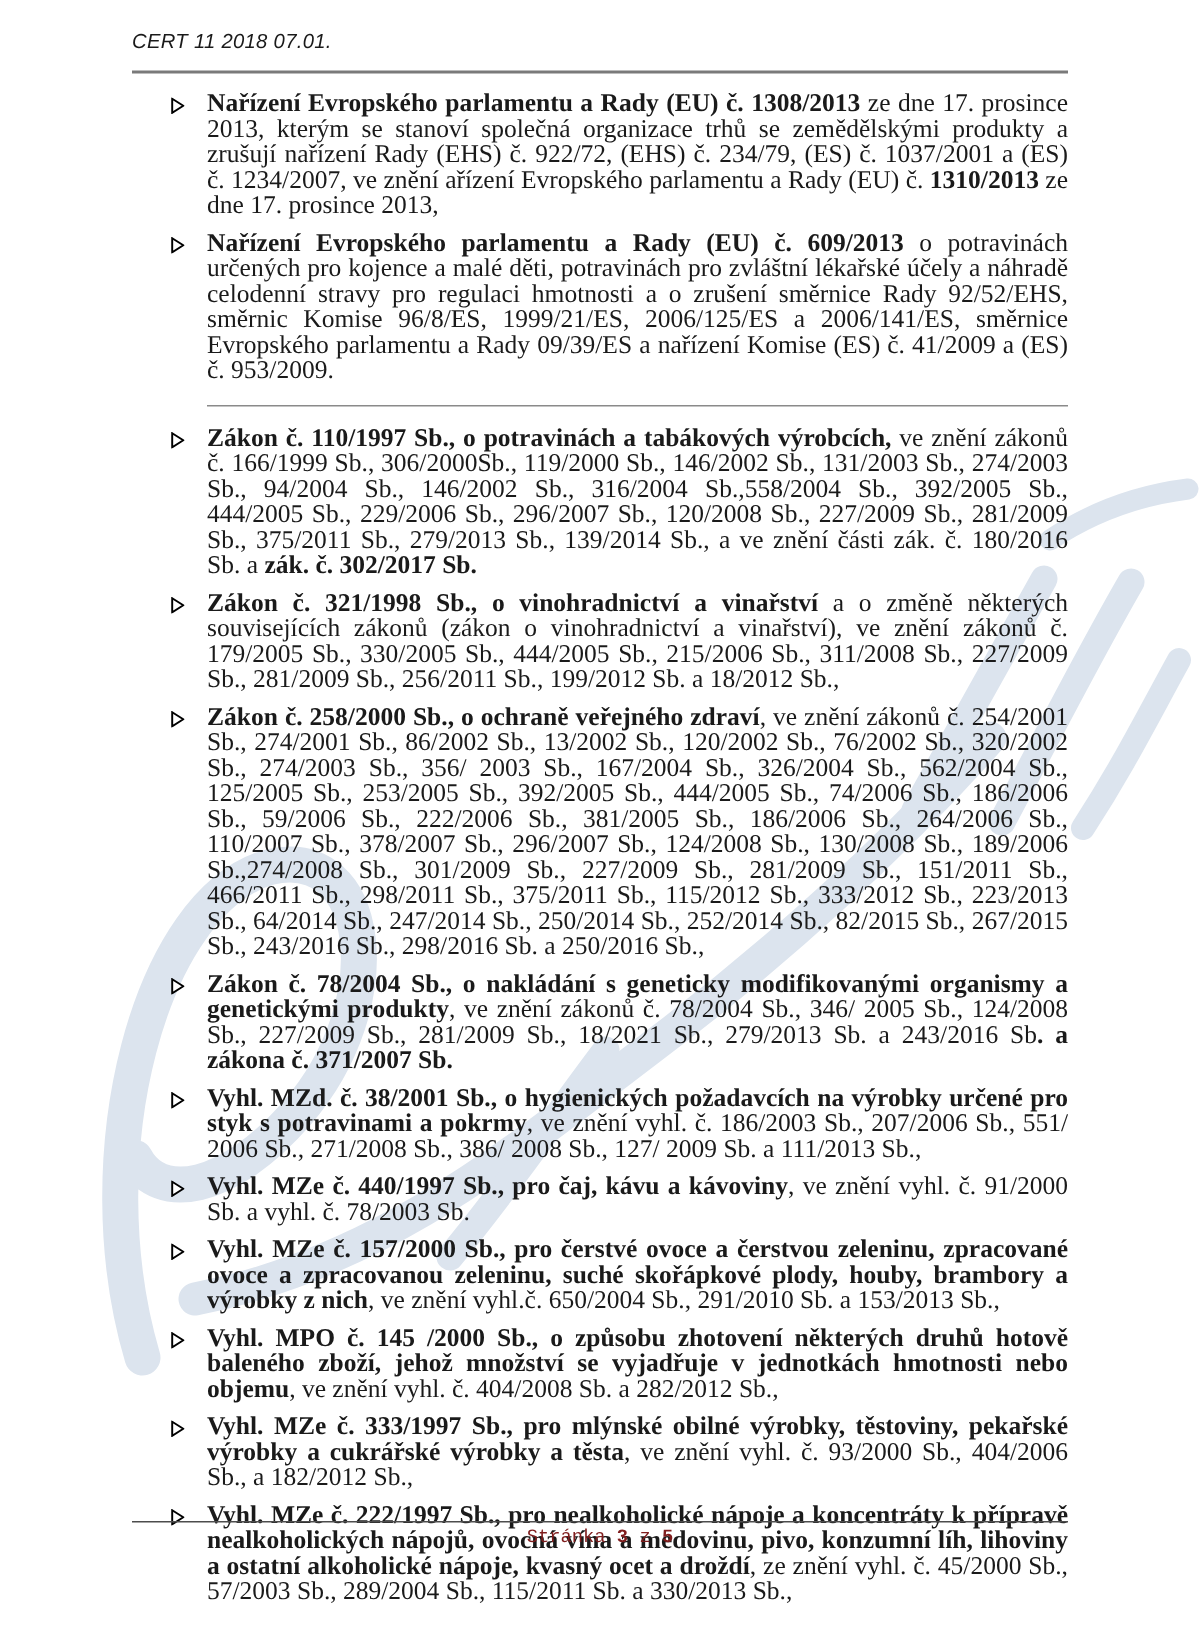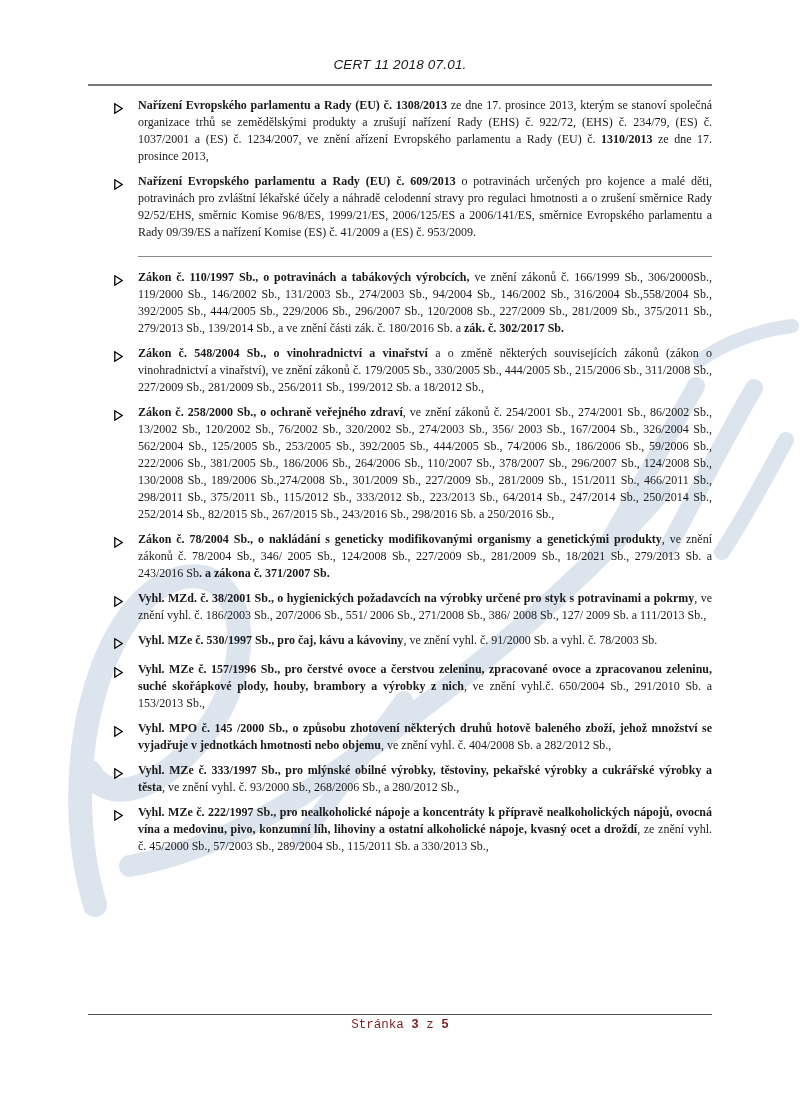--- a/index.html
+++ b/index.html
@@ -16,22 +16,22 @@
   .watermark {
     position: absolute; left: 0; top: 0; width: 800px; height: 1100px;
     z-index: 0; pointer-events: none;
   }
 
   .content {
     position: absolute; left: 88px; top: 0; width: 624px; z-index: 1;
   }
 
   .header {
-    padding-top: 57px;
-    text-align: center;
+    padding-top: 20px;
+    text-align: left;
     font-family: "Liberation Sans", sans-serif;
     font-style: italic;
     font-size: 13.5px;
     letter-spacing: 0.2px;
   }
 
   .rule-top  { border: none; border-top: 2.2px solid #7a7a7a; margin: 12px 0 0 0; }
   .rule-mid  { border: none; border-top: 1.8px solid #8a8a8a; margin: 15px 0 12px 50px; }
 
   .group { margin-top: 11px; }
@@ -39,21 +39,21 @@
   .li { display: flex; margin-bottom: 8px; }
   .li .bullet {
     flex: 0 0 50px;
     box-sizing: border-box;
     padding-left: 26px;
     padding-top: 3px;
   }
   .li .txt {
     flex: 1;
     text-align: justify;
-    font-size: 12px;
+    font-size: 17px;
     line-height: 17px;
   }
   .li .txt b { font-weight: bold; }
 
   .footer {
     position: absolute; left: 88px; width: 624px; top: 1014px; z-index: 1;
   }
   .rule-bottom { border: none; border-top: 1.4px solid #4d4d4d; margin: 0 0 3px 0; }
   .pagenum {
     text-align: center;
@@ -109,21 +109,21 @@
         <div class="li">
           <span class="bullet"><svg width="9" height="11" viewBox="0 0 9 11">
               <path d="M0.8 0.8 L8.2 5.5 L0.8 10.2 Z" fill="#ffffff" stroke="#000000" stroke-width="1.3"></path>
             </svg></span>
           <div class="txt"><b>Zákon č. 110/1997 Sb., o potravinách a tabákových výrobcích,</b><span> ve znění zákonů č. 166/1999 Sb., 306/2000Sb., 119/2000 Sb., 146/2002 Sb., 131/2003 Sb., 274/2003 Sb., 94/2004 Sb., 146/2002 Sb., 316/2004 Sb.,558/2004 Sb., 392/2005 Sb., 444/2005 Sb., 229/2006 Sb., 296/2007 Sb., 120/2008 Sb., 227/2009 Sb., 281/2009 Sb., 375/2011 Sb., 279/2013 Sb., 139/2014 Sb., a ve znění části zák. č. 180/2016 Sb. a </span><b>zák. č. 302/2017 Sb.</b></div>
         </div>
         <div class="li">
           <span class="bullet"><svg width="9" height="11" viewBox="0 0 9 11">
               <path d="M0.8 0.8 L8.2 5.5 L0.8 10.2 Z" fill="#ffffff" stroke="#000000" stroke-width="1.3"></path>
             </svg></span>
-          <div class="txt"><b>Zákon č. 548/2004 Sb., o vinohradnictví a vinařství</b><span> a o změně některých souvisejících zákonů (zákon o vinohradnictví a vinařství), ve znění zákonů č. 179/2005 Sb., 330/2005 Sb., 444/2005 Sb., 215/2006 Sb., 311/2008 Sb., 227/2009 Sb., 281/2009 Sb., 256/2011 Sb., 199/2012 Sb. a 18/2012 Sb.,</span></div>
+          <div class="txt"><b>Zákon č. 321/1998 Sb., o vinohradnictví a vinařství</b><span> a o změně některých souvisejících zákonů (zákon o vinohradnictví a vinařství), ve znění zákonů č. 179/2005 Sb., 330/2005 Sb., 444/2005 Sb., 215/2006 Sb., 311/2008 Sb., 227/2009 Sb., 281/2009 Sb., 256/2011 Sb., 199/2012 Sb. a 18/2012 Sb.,</span></div>
         </div>
         <div class="li">
           <span class="bullet"><svg width="9" height="11" viewBox="0 0 9 11">
               <path d="M0.8 0.8 L8.2 5.5 L0.8 10.2 Z" fill="#ffffff" stroke="#000000" stroke-width="1.3"></path>
             </svg></span>
           <div class="txt"><b>Zákon č. 258/2000 Sb., o ochraně veřejného zdraví</b><span>, ve znění zákonů č. 254/2001 Sb., 274/2001 Sb., 86/2002 Sb., 13/2002 Sb., 120/2002 Sb., 76/2002 Sb., 320/2002 Sb., 274/2003 Sb., 356/ 2003 Sb., 167/2004 Sb., 326/2004 Sb., 562/2004 Sb., 125/2005 Sb., 253/2005 Sb., 392/2005 Sb., 444/2005 Sb., 74/2006 Sb., 186/2006 Sb., 59/2006 Sb., 222/2006 Sb., 381/2005 Sb., 186/2006 Sb., 264/2006 Sb., 110/2007 Sb., 378/2007 Sb., 296/2007 Sb., 124/2008 Sb., 130/2008 Sb., 189/2006 Sb.,274/2008 Sb., 301/2009 Sb., 227/2009 Sb., 281/2009 Sb., 151/2011 Sb., 466/2011 Sb., 298/2011 Sb., 375/2011 Sb., 115/2012 Sb., 333/2012 Sb., 223/2013 Sb., 64/2014 Sb., 247/2014 Sb., 250/2014 Sb., 252/2014 Sb., 82/2015 Sb., 267/2015 Sb., 243/2016 Sb., 298/2016 Sb. a 250/2016 Sb.,</span></div>
         </div>
         <div class="li">
           <span class="bullet"><svg width="9" height="11" viewBox="0 0 9 11">
               <path d="M0.8 0.8 L8.2 5.5 L0.8 10.2 Z" fill="#ffffff" stroke="#000000" stroke-width="1.3"></path>
@@ -133,39 +133,39 @@
         <div class="li">
           <span class="bullet"><svg width="9" height="11" viewBox="0 0 9 11">
               <path d="M0.8 0.8 L8.2 5.5 L0.8 10.2 Z" fill="#ffffff" stroke="#000000" stroke-width="1.3"></path>
             </svg></span>
           <div class="txt"><b>Vyhl. MZd. č. 38/2001 Sb., o hygienických požadavcích na výrobky určené pro styk s potravinami a pokrmy</b><span>, ve znění vyhl. č. 186/2003 Sb., 207/2006 Sb., 551/ 2006 Sb., 271/2008 Sb., 386/ 2008 Sb., 127/ 2009 Sb. a 111/2013 Sb.,</span></div>
         </div>
         <div class="li">
           <span class="bullet"><svg width="9" height="11" viewBox="0 0 9 11">
               <path d="M0.8 0.8 L8.2 5.5 L0.8 10.2 Z" fill="#ffffff" stroke="#000000" stroke-width="1.3"></path>
             </svg></span>
-          <div class="txt"><b>Vyhl. MZe č. 530/1997 Sb., pro čaj, kávu a kávoviny</b><span>, ve znění vyhl. č. 91/2000 Sb. a vyhl. č. 78/2003 Sb.</span></div>
+          <div class="txt"><b>Vyhl. MZe č. 440/1997 Sb., pro čaj, kávu a kávoviny</b><span>, ve znění vyhl. č. 91/2000 Sb. a vyhl. č. 78/2003 Sb.</span></div>
         </div>
         <div class="li">
           <span class="bullet"><svg width="9" height="11" viewBox="0 0 9 11">
               <path d="M0.8 0.8 L8.2 5.5 L0.8 10.2 Z" fill="#ffffff" stroke="#000000" stroke-width="1.3"></path>
             </svg></span>
-          <div class="txt"><b>Vyhl. MZe č. 157/1996 Sb., pro čerstvé ovoce a čerstvou zeleninu, zpracované ovoce a zpracovanou zeleninu, suché skořápkové plody, houby, brambory a výrobky z nich</b><span>, ve znění vyhl.č. 650/2004 Sb., 291/2010 Sb. a 153/2013 Sb.,</span></div>
+          <div class="txt"><b>Vyhl. MZe č. 157/2000 Sb., pro čerstvé ovoce a čerstvou zeleninu, zpracované ovoce a zpracovanou zeleninu, suché skořápkové plody, houby, brambory a výrobky z nich</b><span>, ve znění vyhl.č. 650/2004 Sb., 291/2010 Sb. a 153/2013 Sb.,</span></div>
         </div>
         <div class="li">
           <span class="bullet"><svg width="9" height="11" viewBox="0 0 9 11">
               <path d="M0.8 0.8 L8.2 5.5 L0.8 10.2 Z" fill="#ffffff" stroke="#000000" stroke-width="1.3"></path>
             </svg></span>
           <div class="txt"><b>Vyhl. MPO č. 145 /2000 Sb., o způsobu zhotovení některých druhů hotově baleného zboží, jehož množství se vyjadřuje v jednotkách hmotnosti nebo objemu</b><span>, ve znění vyhl. č. 404/2008 Sb. a 282/2012 Sb.,</span></div>
         </div>
         <div class="li">
           <span class="bullet"><svg width="9" height="11" viewBox="0 0 9 11">
               <path d="M0.8 0.8 L8.2 5.5 L0.8 10.2 Z" fill="#ffffff" stroke="#000000" stroke-width="1.3"></path>
             </svg></span>
-          <div class="txt"><b>Vyhl. MZe č. 333/1997 Sb., pro mlýnské obilné výrobky, těstoviny, pekařské výrobky a cukrářské výrobky a těsta</b><span>, ve znění vyhl. č. 93/2000 Sb., 268/2006 Sb., a 280/2012 Sb.,</span></div>
+          <div class="txt"><b>Vyhl. MZe č. 333/1997 Sb., pro mlýnské obilné výrobky, těstoviny, pekařské výrobky a cukrářské výrobky a těsta</b><span>, ve znění vyhl. č. 93/2000 Sb., 404/2006 Sb., a 182/2012 Sb.,</span></div>
         </div>
         <div class="li">
           <span class="bullet"><svg width="9" height="11" viewBox="0 0 9 11">
               <path d="M0.8 0.8 L8.2 5.5 L0.8 10.2 Z" fill="#ffffff" stroke="#000000" stroke-width="1.3"></path>
             </svg></span>
           <div class="txt"><b>Vyhl. MZe č. 222/1997 Sb., pro nealkoholické nápoje a koncentráty k přípravě nealkoholických nápojů, ovocná vína a medovinu, pivo, konzumní líh, lihoviny a ostatní alkoholické nápoje, kvasný ocet a droždí</b><span>, ze znění vyhl. č. 45/2000 Sb., 57/2003 Sb., 289/2004 Sb., 115/2011 Sb. a 330/2013 Sb.,</span></div>
         </div>
       </div>
 
   </div>

